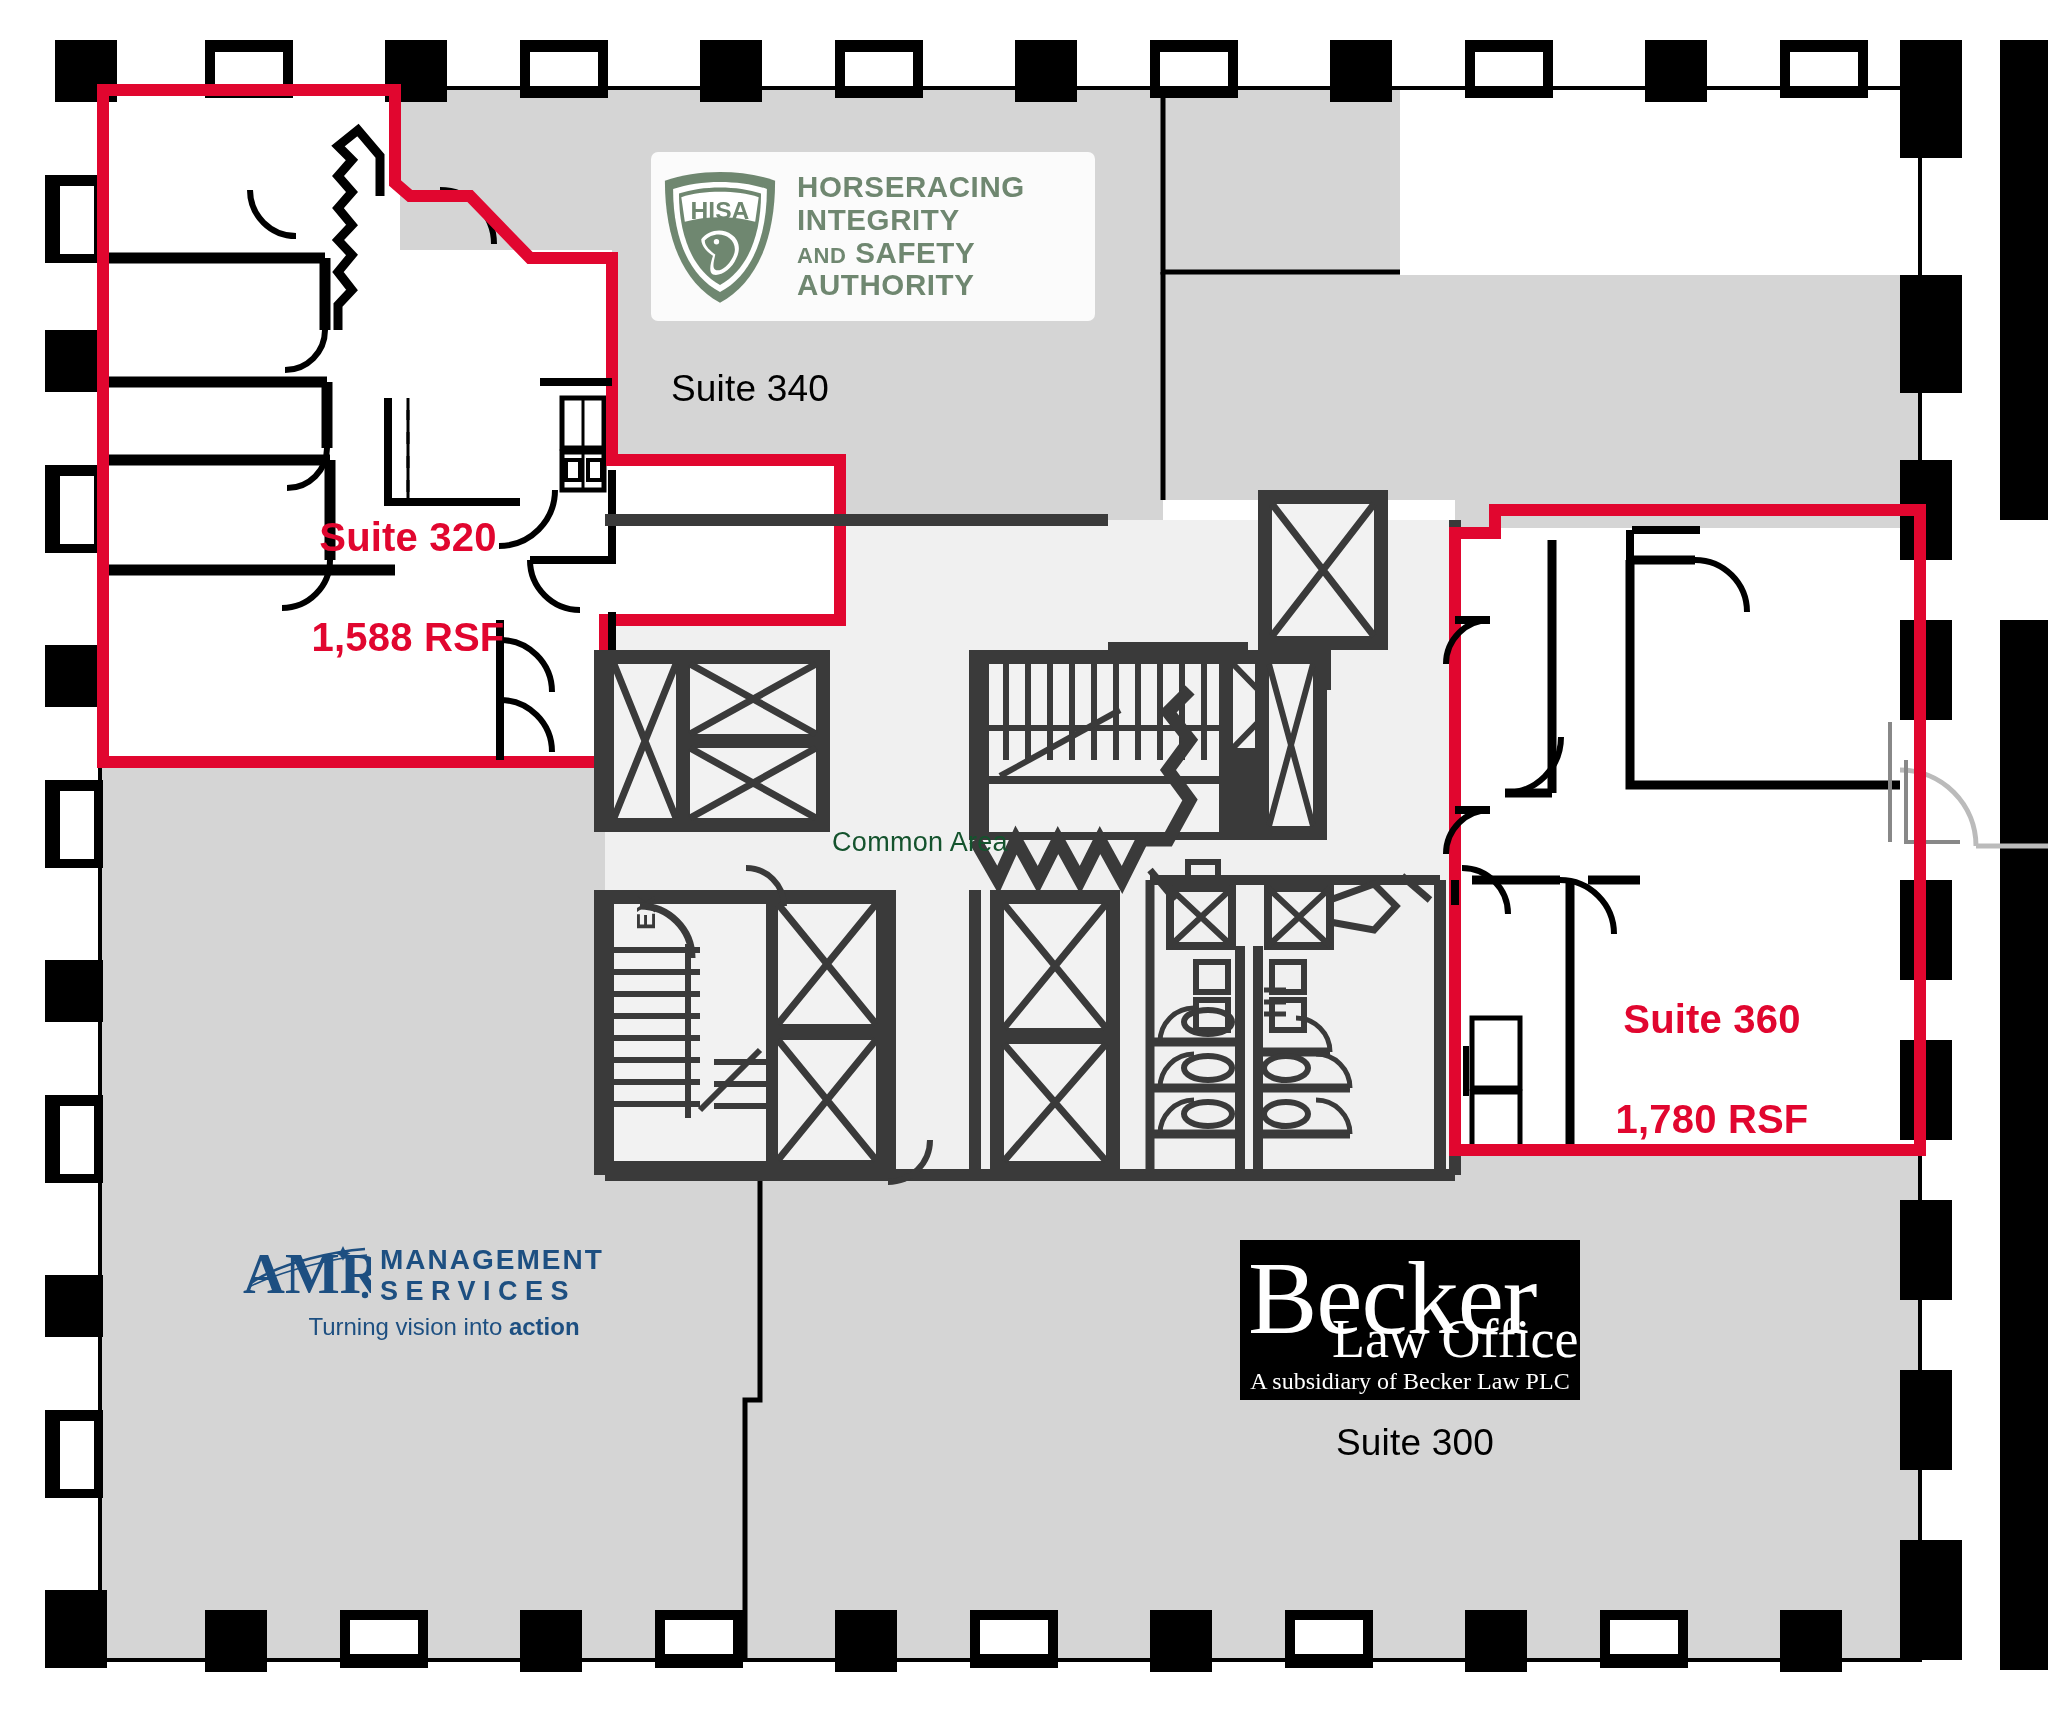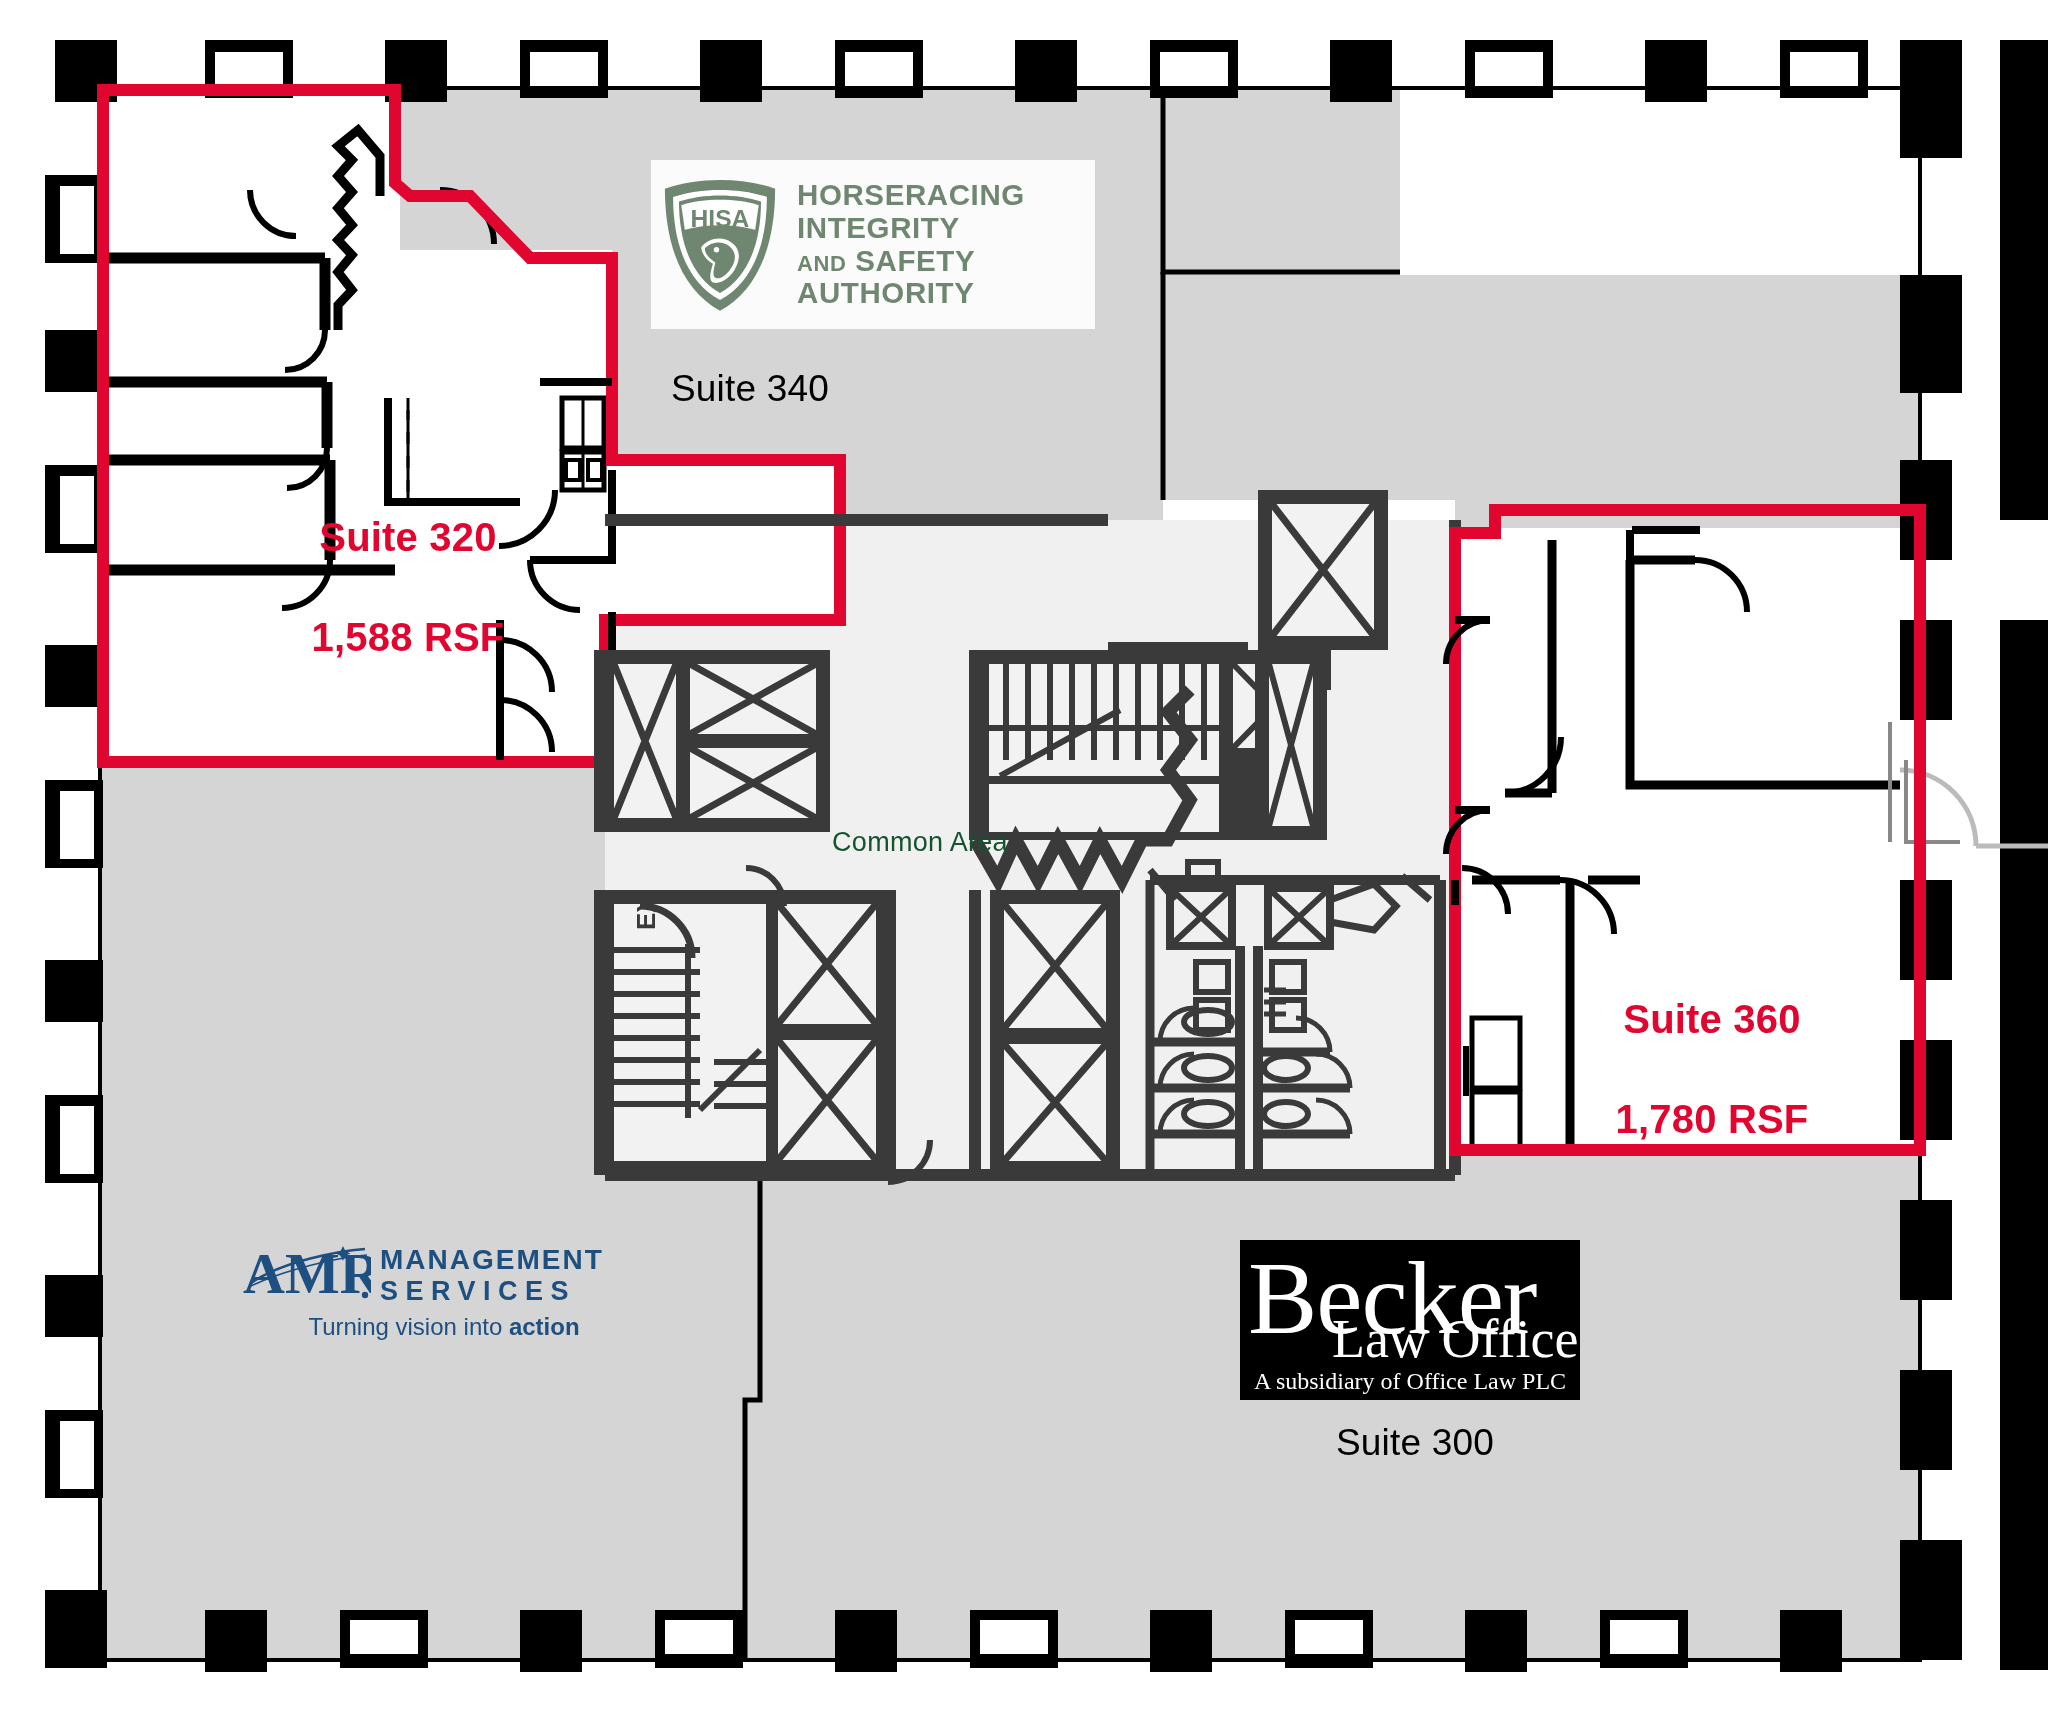--- a/index.html
+++ b/index.html
@@ -47,28 +47,29 @@
   .common-label {
     font-size: 27px;
     font-weight: 500;
     color: #14532d;
     letter-spacing: 0.3px;
   }
   
   #hisa-logo {
     position: absolute;
     left: 651px;
-    top: 160px;
+    top: 152px;
     width: 444px;
     height: 169px;
     background: #fbfbfb;
     display: flex;
     align-items: center;
     padding-left: 10px;
     box-sizing: border-box;
+    border-radius: 7px;
   }
   #hisa-shield {
     width: 118px;
     height: 136px;
     flex: 0 0 auto;
     margin-right: 10px;
   }
   #hisa-wordmark {
     color: #6f8770;
     font-weight: bold;
@@ -614,16 +615,16 @@
     <div id="amr-words">
       <div class="l1">MANAGEMENT</div>
       <div class="l2">SERVICES</div>
     </div>
     <div id="amr-tag"><span>Turning vision into </span><b>action</b></div>
   </div>
 
   <div id="becker-logo">
     <div id="becker-main">Becker</div>
     <div id="becker-sub">Law Office</div>
-    <div id="becker-tag">A subsidiary of Office Law PLC</div>
+    <div id="becker-tag">A subsidiary of Becker Law PLC</div>
   </div>
 
 </div>
 
 </body></html>

